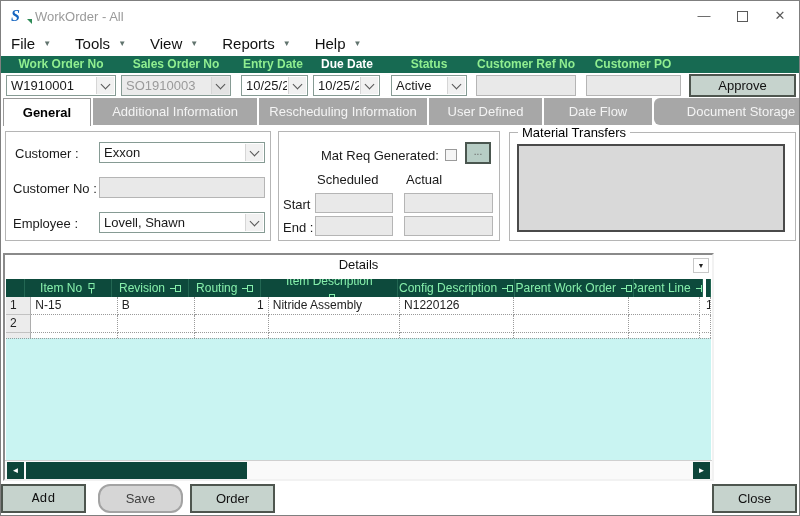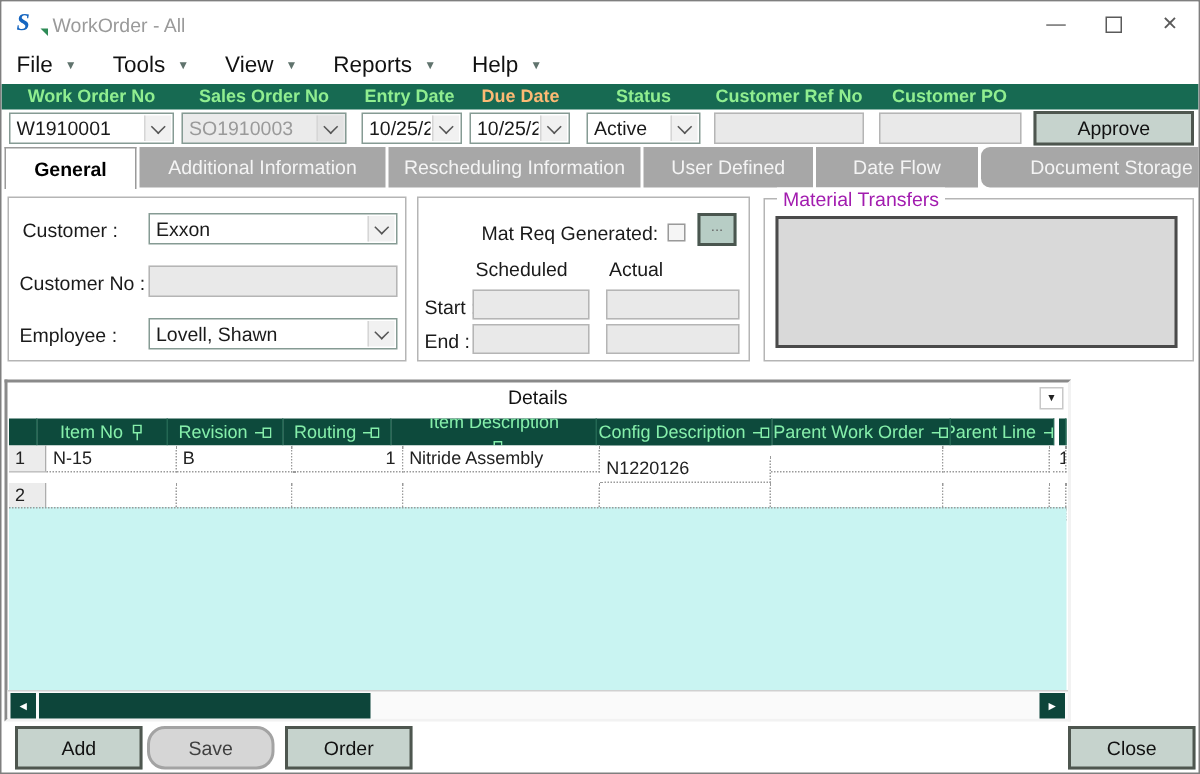--- a/index.html
+++ b/index.html
@@ -38,21 +38,21 @@
   .txt-disabled{top:74px;height:21px;background:#e9e9e9;border:1px solid #b5b5b5;}
   .btn{background:#c6d3cd;border:2px solid #4e564f;text-align:center;font-size:13px;color:#111;cursor:default;}
   #approve-btn{left:688px;top:73px;width:107px;height:23px;line-height:19px;}
 
   
   .tab{top:97px;height:27px;background:#a7a7a7;color:#f4f4f4;font-size:13px;display:flex;align-items:center;justify-content:center;white-space:nowrap;overflow:hidden;}
   .tab.active{background:#fff;color:#000;font-weight:bold;border:1px solid #9a9a9a;border-bottom:none;height:28px;z-index:3;}
 
   
   .groupbox{border:1px solid #b5b5b5;background:#fff;}
-  .gb-legend{position:absolute;top:-8px;left:8px;background:#fff;padding:0 4px;font-size:13px;color:#a21caf;}
+  .gb-legend{position:absolute;top:-8px;left:8px;background:#fff;padding:0 4px;font-size:13px;color:#000000;}
   .lbl{font-size:13px;color:#1a1a1a;white-space:nowrap;}
   .field-disabled{background:#e9e9e9;border:1px solid #b5b5b5;}
   .checkbox{width:12px;height:12px;background:#f5f5f5;border:1px solid #9a9a9a;}
   #dots-btn{left:464px;top:141px;width:26px;height:22px;background:#b7cdc5;border:2px solid #4a564f;color:#666;font-size:10px;line-height:16px;text-align:center;}
   #mt-panel{left:516px;top:143px;width:268px;height:88px;background:#d9d9d9;border:2px solid #4a4a4a;}
 
   
   #details-panel{left:2px;top:252px;width:711px;height:228px;background:#fff;
      border:2px solid;border-color:#8a8a8a #f2f2f2 #f2f2f2 #8a8a8a;}
   #details-title{left:0;top:2px;width:100%;text-align:center;font-size:13px;color:#111;}
@@ -111,21 +111,21 @@
     <div class="menu-item">
         <span>Help</span>
         <span class="menu-caret">▼</span>
       </div>
   </div>
 
   <div class="abs fieldbar" style="background:#176a52;">
     <div class="abs fieldbar-label" style="left:5px;width:110px;color:#90ee90;">Work Order No</div>
     <div class="abs fieldbar-label" style="left:120px;width:110px;color:#90ee90;">Sales Order No</div>
     <div class="abs fieldbar-label" style="left:234px;width:76px;color:#90ee90;">Entry Date</div>
-    <div class="abs fieldbar-label" style="left:308px;width:76px;color:#fdba74;">Due Date</div>
+    <div class="abs fieldbar-label" style="left:308px;width:76px;color:#ffffff;">Due Date</div>
     <div class="abs fieldbar-label" style="left:390px;width:76px;color:#90ee90;">Status</div>
     <div class="abs fieldbar-label" style="left:472px;width:106px;color:#90ee90;">Customer Ref No</div>
     <div class="abs fieldbar-label" style="left:582px;width:100px;color:#90ee90;">Customer PO</div>
   </div>
 
   <div class="abs combo" style="left:5px;width:110px;">
     <span class="val">W1910001</span>
     <span class="combo-btn">
         <span class="chev"></span>
       </span>
@@ -263,21 +263,21 @@
           <span>E</span>
         </div>
       </div>
 
       <div class="grow">
         <div class="dcell sel" style="width:20px;">1</div>
         <div class="dcell" style="width:95px;">N-15</div>
         <div class="dcell" style="width:84px;">B</div>
         <div class="dcell num" style="width:79px;">1</div>
         <div class="dcell" style="width:150px;">Nitride Assembly</div>
-        <div class="dcell" style="width:128px;margin-top:7px;">N1220126</div>
+        <div class="dcell" style="width:128px;">N1220126</div>
         <div class="dcell" style="width:130px;"></div>
         <div class="dcell" style="width:76px;"></div>
         <div class="col-gap"></div>
         <div class="dcell" style="flex:1;">10/3</div>
       </div>
 
       <div class="grow">
         <div class="dcell sel" style="width:20px;">2</div>
         <div class="dcell" style="width:95px;"></div>
         <div class="dcell" style="width:84px;"></div>
@@ -306,18 +306,18 @@
 
     <div class="abs" id="grid-empty"></div>
 
     <div class="abs" id="hscroll">
       <div class="abs scroll-arrow" style="left:2px;"><span>◄</span></div>
       <div class="abs" id="hscroll-thumb"></div>
       <div class="abs scroll-arrow" style="right:2px;"><span>►</span></div>
     </div>
   </div>
 
-  <div class="abs btn footer-btn" style="left:9px;">Add</div>
+  <div class="abs btn footer-btn" style="left:0;font-family:Liberation Mono, monospace;">Add</div>
   <div class="abs btn footer-btn disabled" style="left:97px;">Save</div>
   <div class="abs btn footer-btn" style="left:189px;">Order</div>
   <div class="abs btn footer-btn" style="left:711px;">Close</div>
 
 </div>
 
 </body></html>

